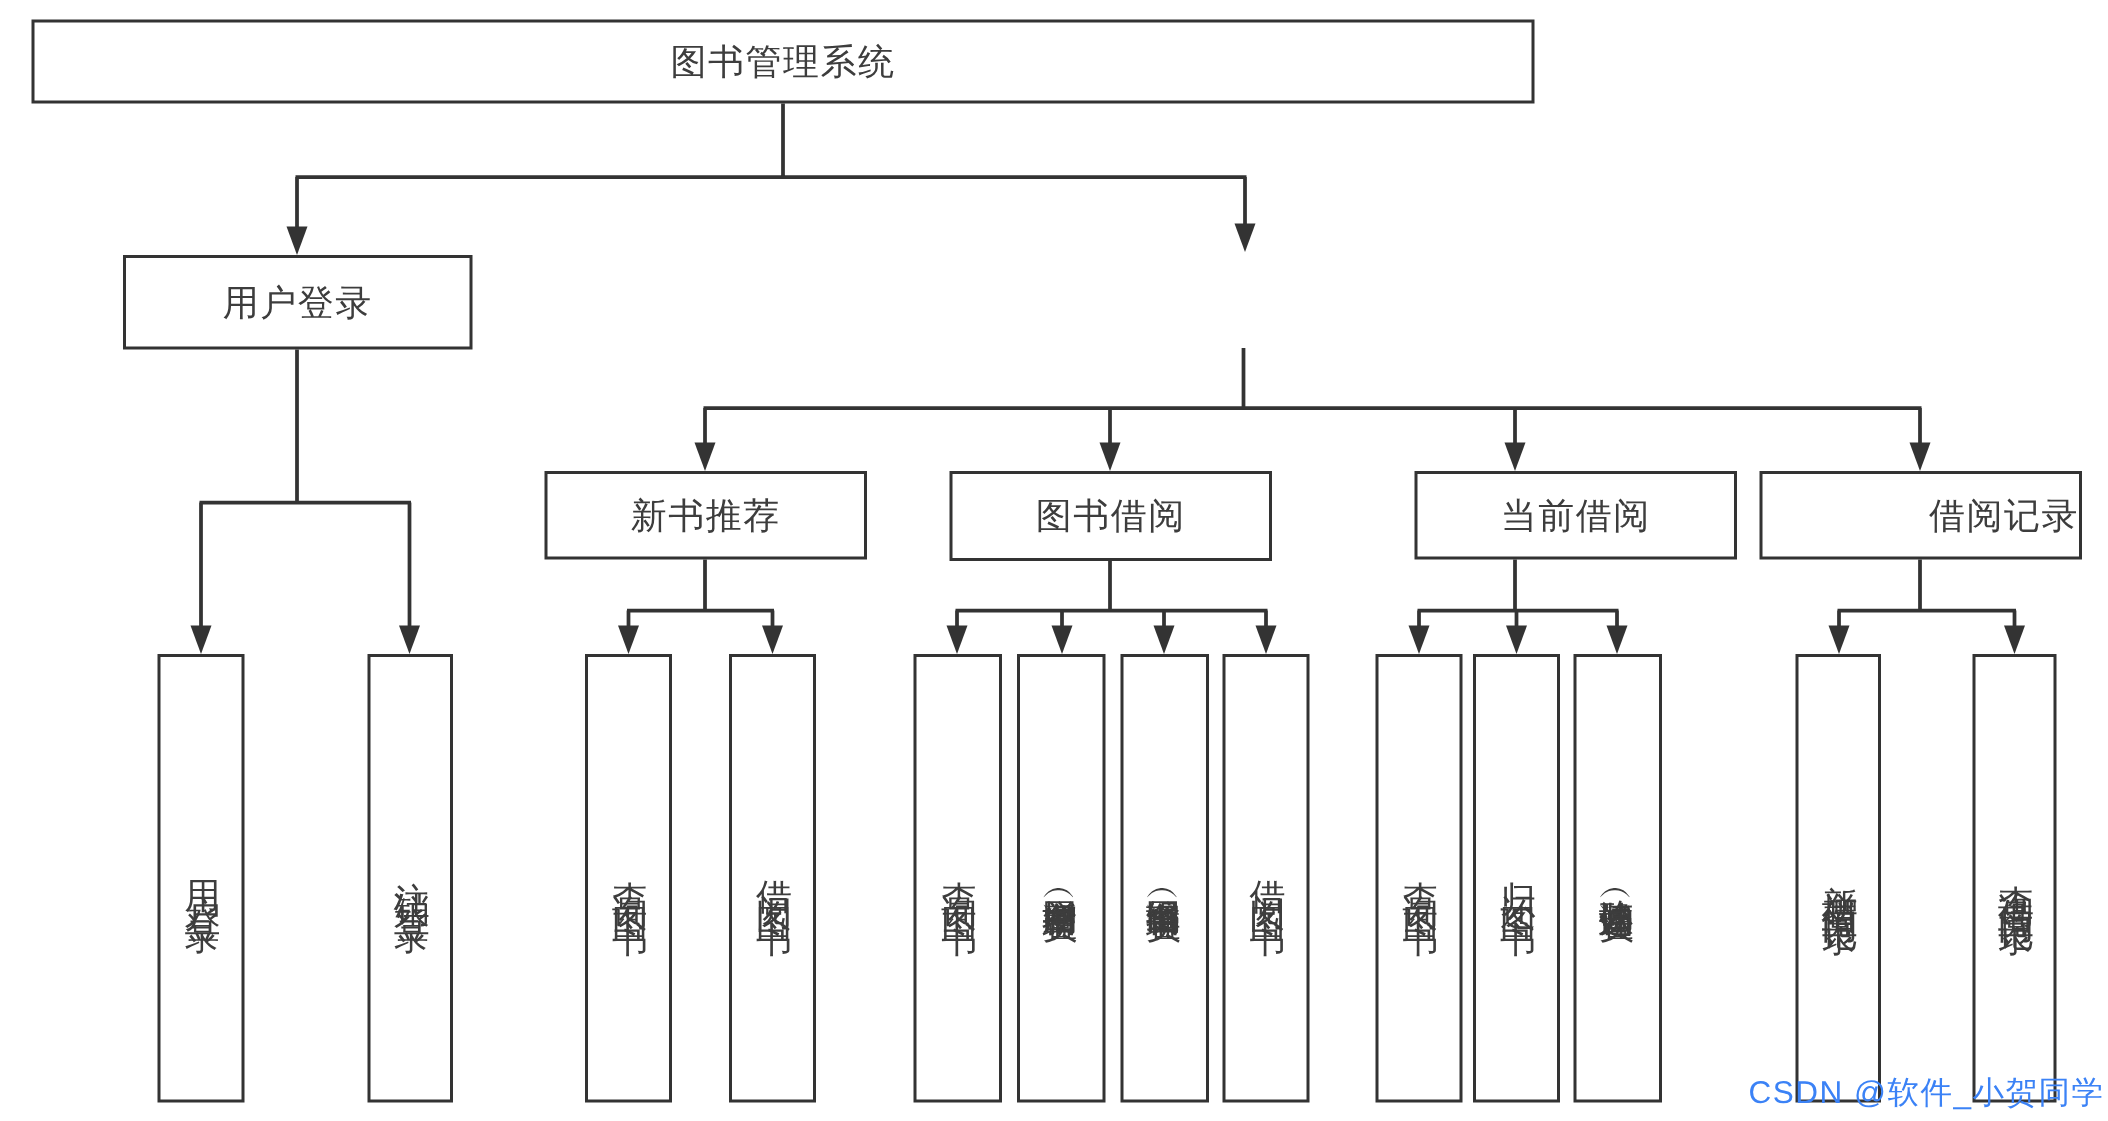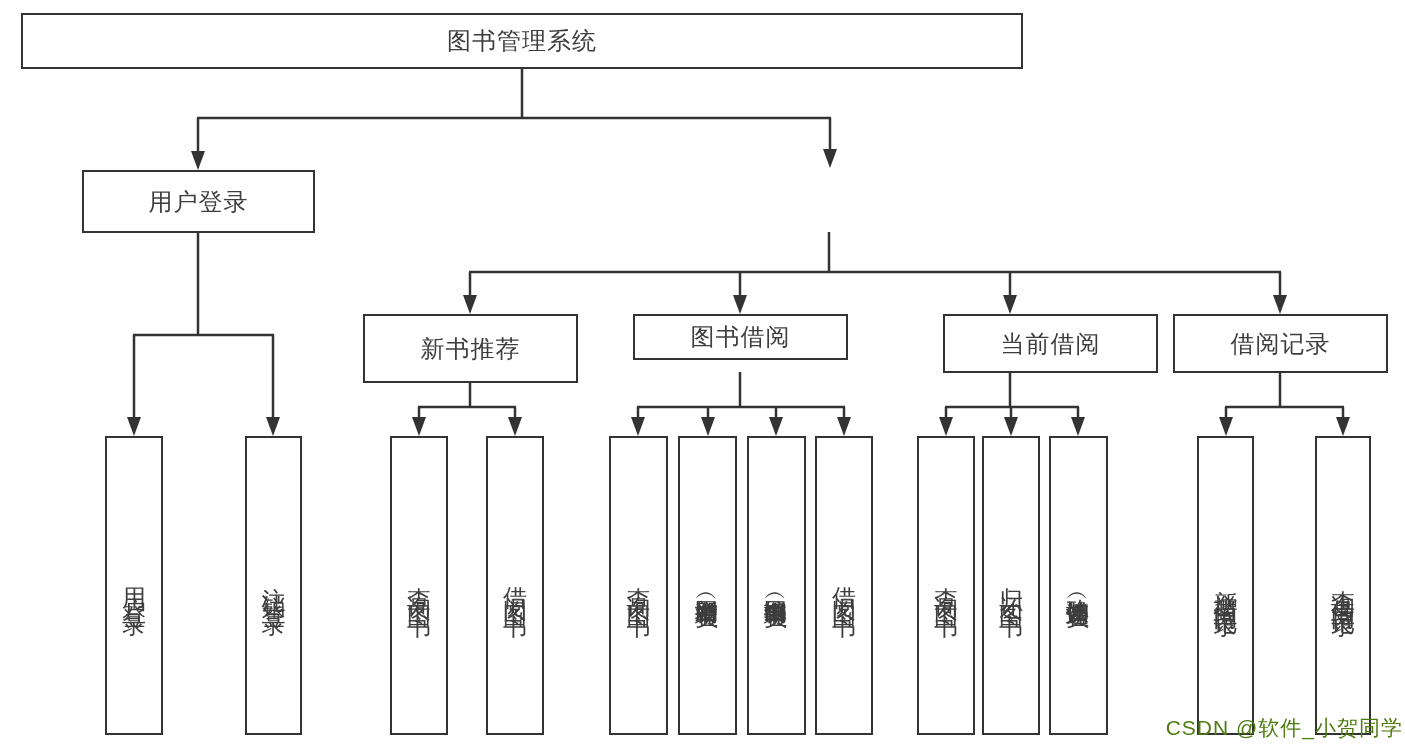--- a/index.html
+++ b/index.html
@@ -26,21 +26,21 @@
     font-size:24px;
     letter-spacing:9px;
     white-space:nowrap;
   }
   .vbox.med span{letter-spacing:5px;}
   .vbox.long span{letter-spacing:1px;font-size:23px;}
   #watermark{
     position:absolute;
     right:2px;top:714px;
     font-size:21px;
-    color:#4d7c0f;
+    color:#3b82f6;
     letter-spacing:1px;
     z-index:5;
   }
 </style>
 </head>
 <body>
 
 <div id="canvas">
 
   <svg id="edges" viewBox="0 0 1405 747" xmlns="http://www.w3.org/2000/svg">
@@ -84,30 +84,30 @@
   </svg>
 
   <div class="box hbox" style="left:21px;top:13px;width:1002px;height:56px;">
     <span>图书管理系统</span>
   </div>
 
   <div class="box hbox" style="left:82px;top:170px;width:233px;height:63px;">
     <span>用户登录</span>
   </div>
 
-  <div class="box hbox" style="left:363px;top:314px;width:215px;height:69px;">
+  <div class="box hbox" style="left:363px;top:314px;width:215px;height:59px;">
     <span>新书推荐</span>
   </div>
-  <div class="box hbox" style="left:633px;top:314px;width:215px;height:46px;">
+  <div class="box hbox" style="left:633px;top:314px;width:215px;height:60px;">
     <span>图书借阅</span>
   </div>
   <div class="box hbox" style="left:943px;top:314px;width:215px;height:59px;">
     <span>当前借阅</span>
   </div>
-  <div class="box hbox" style="left:1173px;top:314px;width:215px;height:59px;">
+  <div class="box hbox" style="left:1173px;top:314px;width:215px;height:59px;justify-content:flex-end;">
     <span>借阅记录</span>
   </div>
 
   <div class="box vbox" style="left:105px;top:436px;width:58px;height:299px;">
     <span>用户登录</span>
   </div>
   <div class="box vbox" style="left:245px;top:436px;width:57px;height:299px;">
     <span>注销登录</span>
   </div>
 

